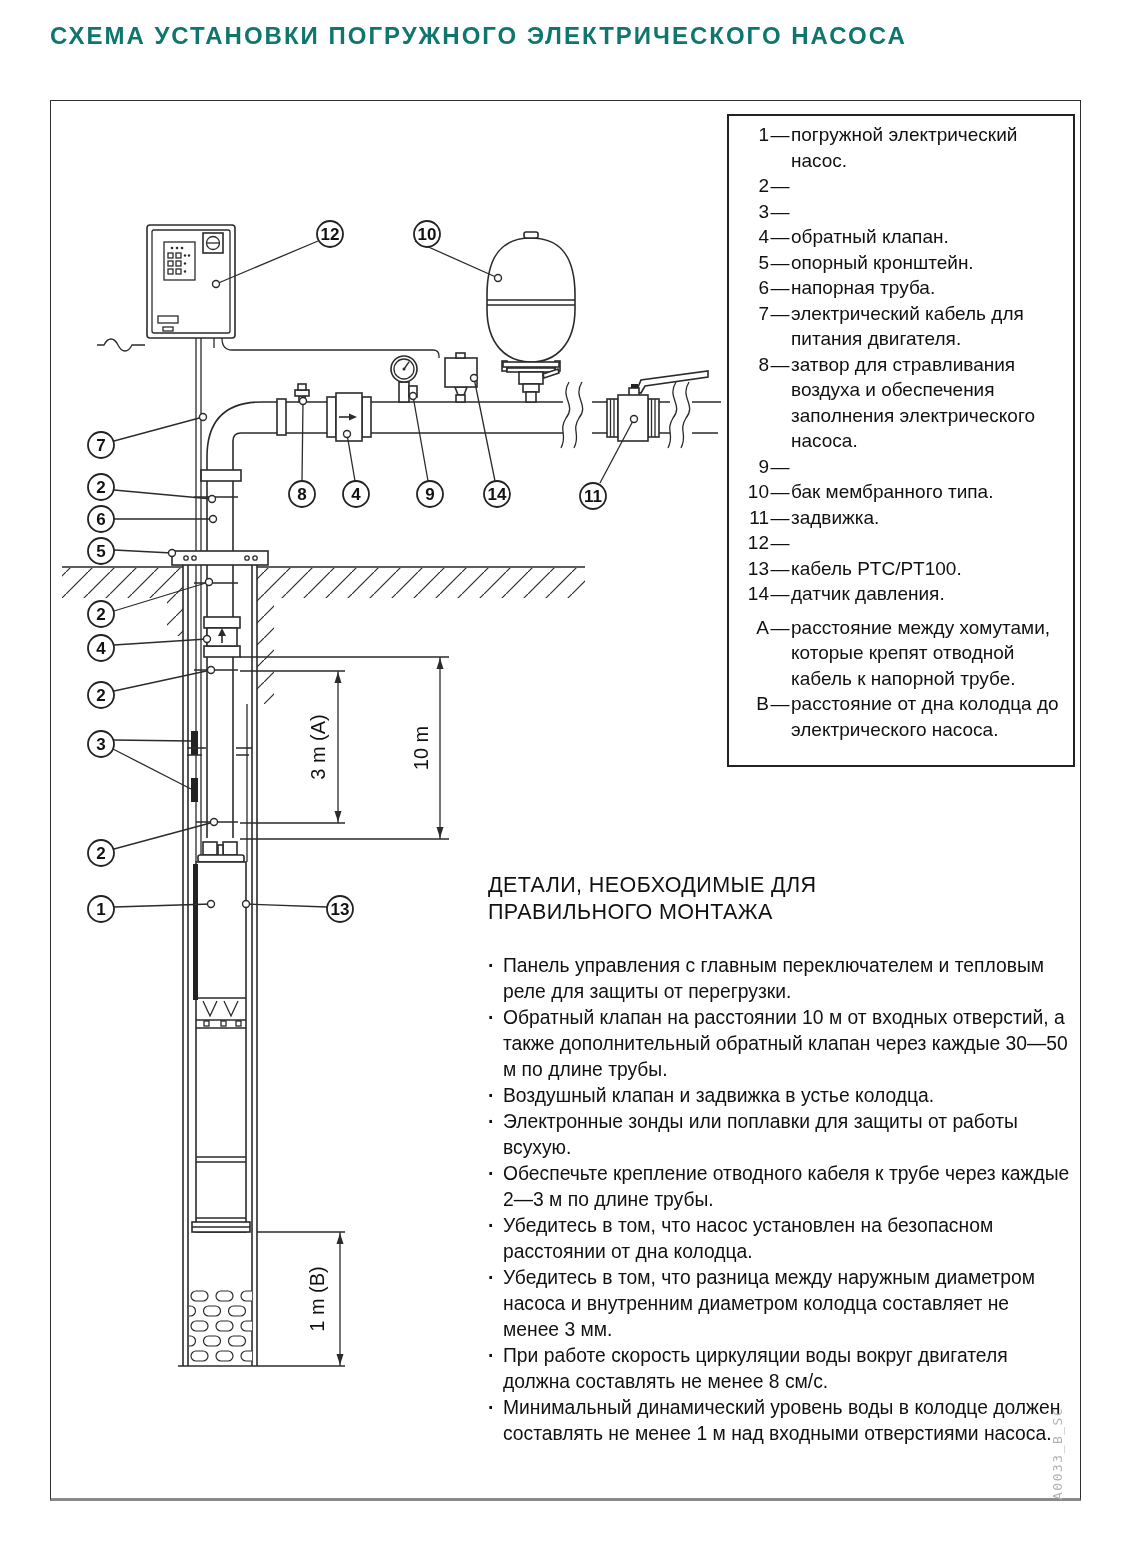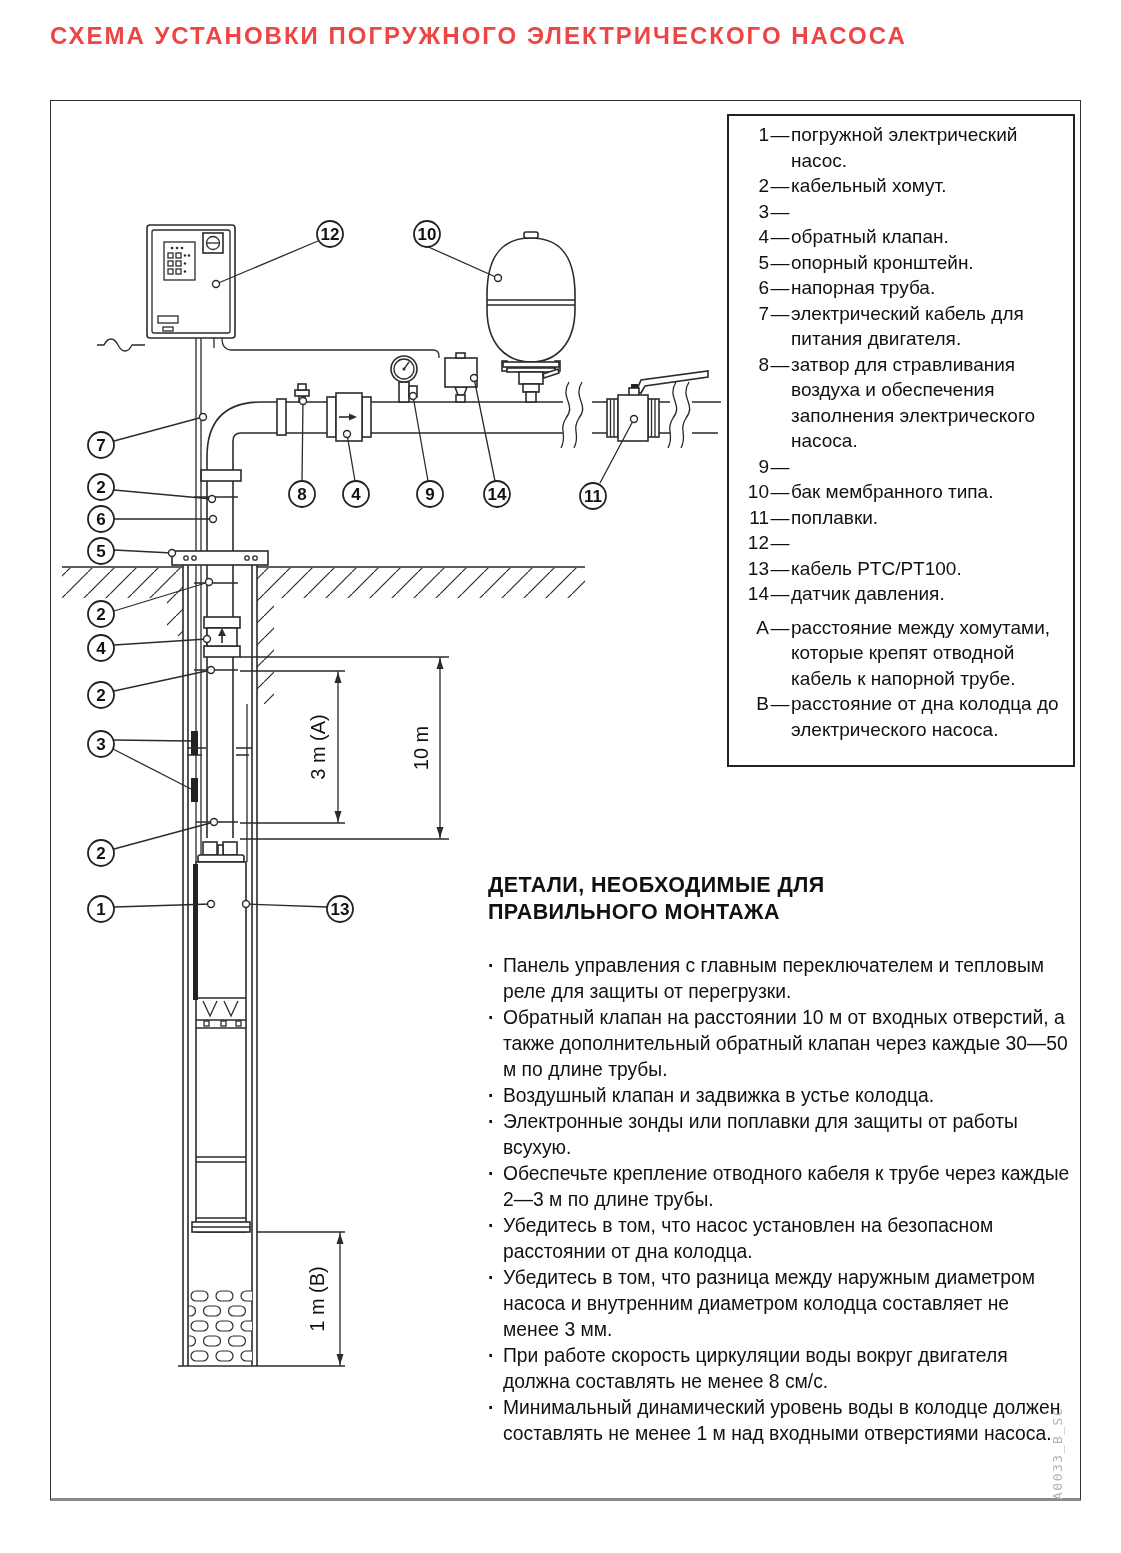--- a/index.html
+++ b/index.html
@@ -1,36 +1,36 @@
 <!DOCTYPE html>
 <html><head>
 <meta charset="utf-8">
 <style>
   html,body{margin:0;padding:0;background:#fff;}
   .page{position:relative;width:1121px;height:1553px;background:#fff;overflow:hidden;
         font-family:"Liberation Sans","DejaVu Sans",sans-serif;color:#111;}
   .title{position:absolute;left:50px;top:22px;font-size:24px;font-weight:bold;
-         letter-spacing:2px;white-space:nowrap;color:#ef4444;}
+         letter-spacing:2px;white-space:nowrap;color:#0f766e;}
   .frame{position:absolute;left:50px;top:100px;width:1031px;height:1401px;
          border:1.6px solid #2f2f2f;box-sizing:border-box;
          border-bottom-width:3px;border-bottom-color:#8a8a8a;}
   svg.diagram{position:absolute;left:50px;top:100px;}
 
   
   .legend{position:absolute;left:727px;top:114px;width:348px;height:653px;
           border:2.2px solid #222;box-sizing:border-box;background:#fff;
           padding:6px 8px 0 8px;font-size:19px;line-height:25.5px;}
   .lrow{display:grid;grid-template-columns:32px 22px 1fr;}
   .lnum{text-align:right;}
   .ldash{text-align:center;}
   .lnotes{margin-top:8px;}
 
   
   .details{position:absolute;left:488px;top:872px;width:582px;}
-  .details h2{margin:0 0 27px 0;font-size:21.5px;line-height:27px;font-weight:bold;
+  .details h2{margin:0 0 27px 0;font-size:21.5px;line-height:27px;font-weight:normal;
               letter-spacing:.4px;width:460px;}
   .details ul{margin:0;padding:0;list-style:none;font-size:19.3px;line-height:26px;}
   .details li{display:grid;grid-template-columns:15px 1fr;}
   .bullet{font-weight:bold;}
 
   .side-code{position:absolute;left:1050px;top:1388px;height:112px;
              writing-mode:vertical-rl;transform:rotate(180deg);
              color:#b3b3b3;font-size:13px;letter-spacing:1.5px;
              font-family:"DejaVu Sans Mono","Liberation Mono",monospace;}
 
@@ -301,21 +301,20 @@
 
   <div class="legend">
     <div class="lrow">
         <span class="lnum">1</span>
         <span class="ldash">—</span>
         <span>погружной электрический насос.</span>
       </div>
     <div class="lrow">
         <span class="lnum">2</span>
         <span class="ldash">—</span>
-        <span>кабельный хомут.</span>
       </div>
     <div class="lrow">
         <span class="lnum">3</span>
         <span class="ldash">—</span>
       </div>
     <div class="lrow">
         <span class="lnum">4</span>
         <span class="ldash">—</span>
         <span>обратный клапан.</span>
       </div>
@@ -344,21 +343,21 @@
         <span class="ldash">—</span>
       </div>
     <div class="lrow">
         <span class="lnum">10</span>
         <span class="ldash">—</span>
         <span>бак мембранного типа.</span>
       </div>
     <div class="lrow">
         <span class="lnum">11</span>
         <span class="ldash">—</span>
-        <span>поплавки.</span>
+        <span>задвижка.</span>
       </div>
     <div class="lrow">
         <span class="lnum">12</span>
         <span class="ldash">—</span>
       </div>
     <div class="lrow">
         <span class="lnum">13</span>
         <span class="ldash">—</span>
         <span>кабель PTC/PT100.</span>
       </div>

